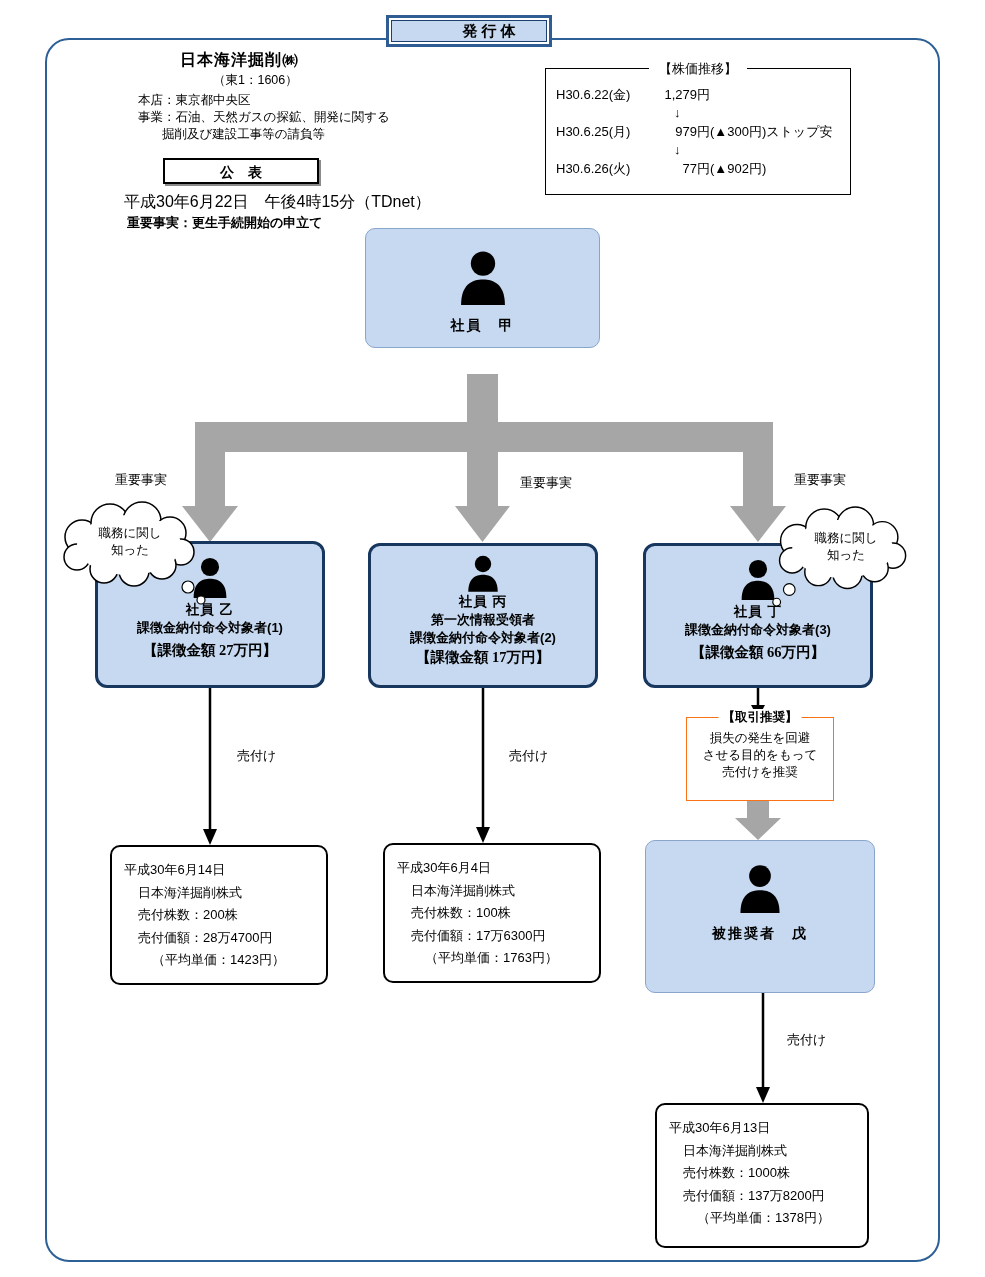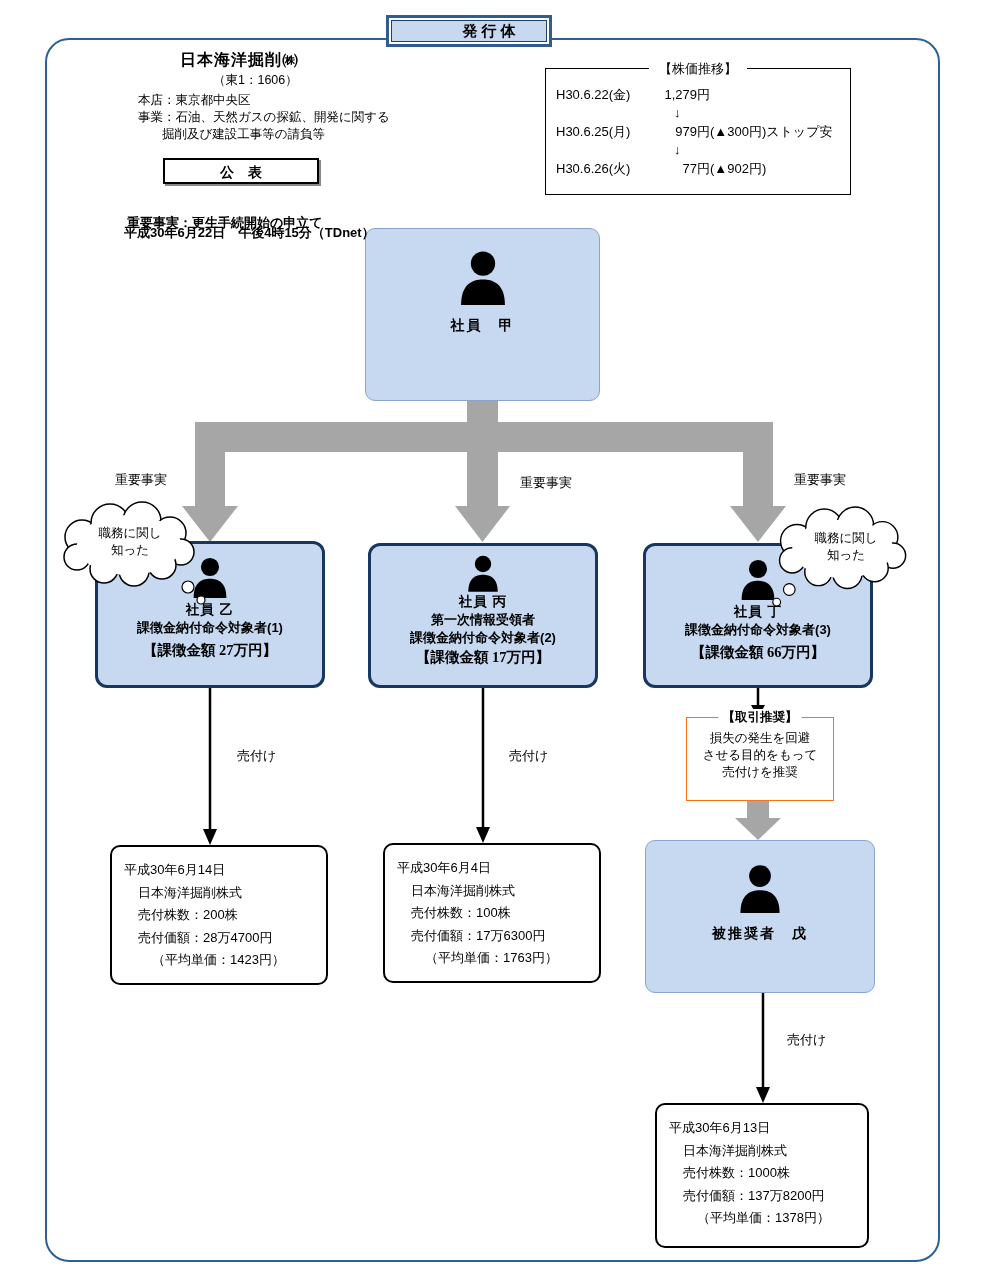--- a/index.html
+++ b/index.html
@@ -15,34 +15,34 @@
   .issuer-tag-inner{width:100%;height:100%;border:1px solid #1f3f6e;background:#c6d9f1;display:flex;align-items:center;justify-content:center;
     font-weight:bold;font-size:15px;letter-spacing:4px;box-sizing:border-box;padding-left:44px;}
   
   .company-name{left:180px;top:50px;font-size:16px;font-weight:bold;letter-spacing:1px;z-index:3;}
   .company-ticker{left:213px;top:72px;font-size:12.5px;z-index:3;}
   .company-office{left:138px;top:92px;font-size:12.5px;z-index:3;}
   .company-biz1{left:138px;top:109px;font-size:12.5px;z-index:3;}
   .company-biz2{left:162px;top:126px;font-size:12.5px;z-index:3;}
   .announce-box{left:163px;top:158px;width:156px;height:26px;border:2px solid #000;box-shadow:2px 2px 0 #8a8a8a;background:#fff;
     display:flex;align-items:flex-end;justify-content:center;font-weight:bold;font-size:14px;z-index:3;box-sizing:border-box;}
-  .announce-dt{left:124px;top:192px;font-size:13px;font-weight:bold;z-index:3;margin-top:32px;}
+  .announce-dt{left:124px;top:192px;font-size:16px;font-weight:normal;z-index:3;}
   .announce-fact{left:127px;top:214px;font-size:13px;font-weight:bold;z-index:3;}
   
   .stock-box{left:545px;top:68px;width:306px;height:127px;border:1px solid #000;background:#fff;z-index:3;box-sizing:border-box;}
   .stock-title{position:absolute;top:-9px;left:50%;transform:translateX(-50%);background:#fff;padding:0 10px;font-size:13px;white-space:nowrap;}
   .stock-body{padding-top:16px;}
   .sp-row{display:flex;padding-left:10px;font-size:13px;height:19px;line-height:19px;white-space:nowrap;}
   .sp-date{display:inline-block;width:96px;}
   .sp-price{display:inline-block;width:58px;text-align:right;}
   .sp-extra{display:inline-block;}
   .sp-arrow{padding-left:128px;font-size:13px;height:18px;line-height:18px;}
   
   .person-box{background:#c6d9f1;border:1px solid #8aa5cc;border-radius:10px;z-index:2;box-sizing:border-box;text-align:center;}
-  .tipper-box{left:365px;top:228px;width:235px;height:173px;}
+  .tipper-box{left:365px;top:228px;width:235px;height:120px;}
   .bo-box{left:645px;top:840px;width:230px;height:153px;}
   .recipient-box{background:#c6d9f1;border:3px solid #17375e;border-radius:12px;z-index:2;box-sizing:border-box;text-align:center;}
   .otsu-box{left:95px;top:541px;width:230px;height:147px;}
   .hei-box{left:368px;top:543px;width:230px;height:145px;}
   .tei-box{left:643px;top:543px;width:230px;height:145px;}
   .person-icon{display:block;margin:0 auto;}
   .p-name{font-weight:bold;font-size:14px;margin-top:12px;letter-spacing:2px;}
   .p-line{font-weight:bold;font-size:13px;line-height:18px;}
   .p-penalty{font-weight:bold;font-size:14.5px;line-height:20px;margin-top:3px;font-family:Liberation Serif, serif;}
   .r-name{font-weight:bold;font-size:13.5px;line-height:18px;margin-top:3px;letter-spacing:1px;}

